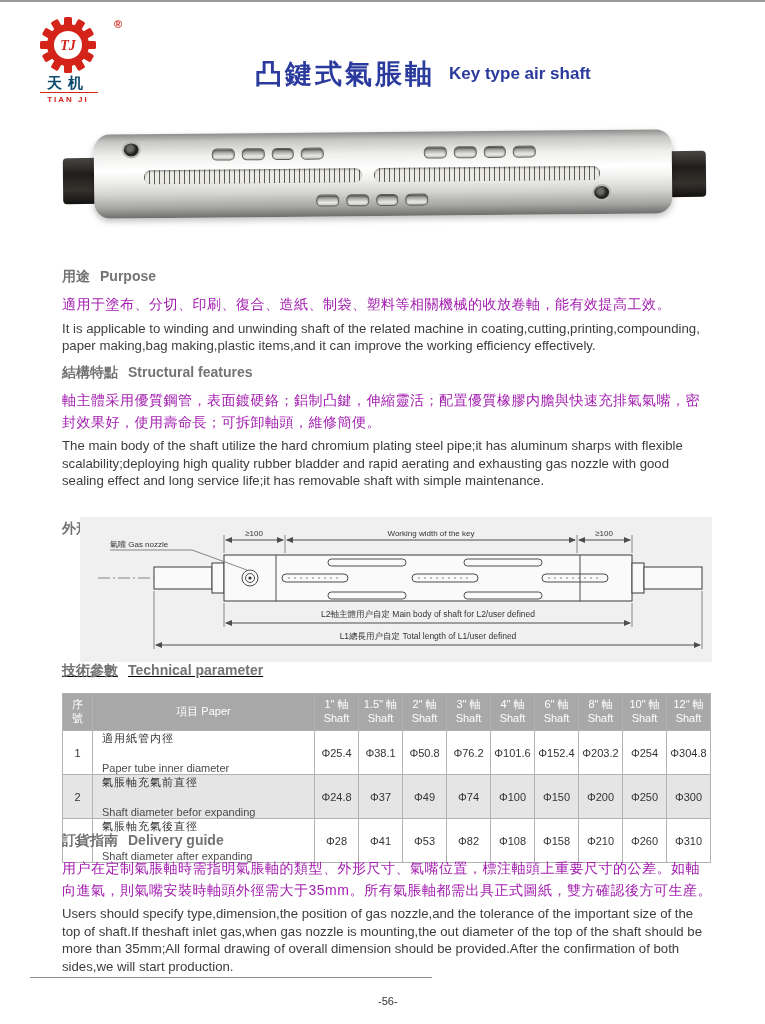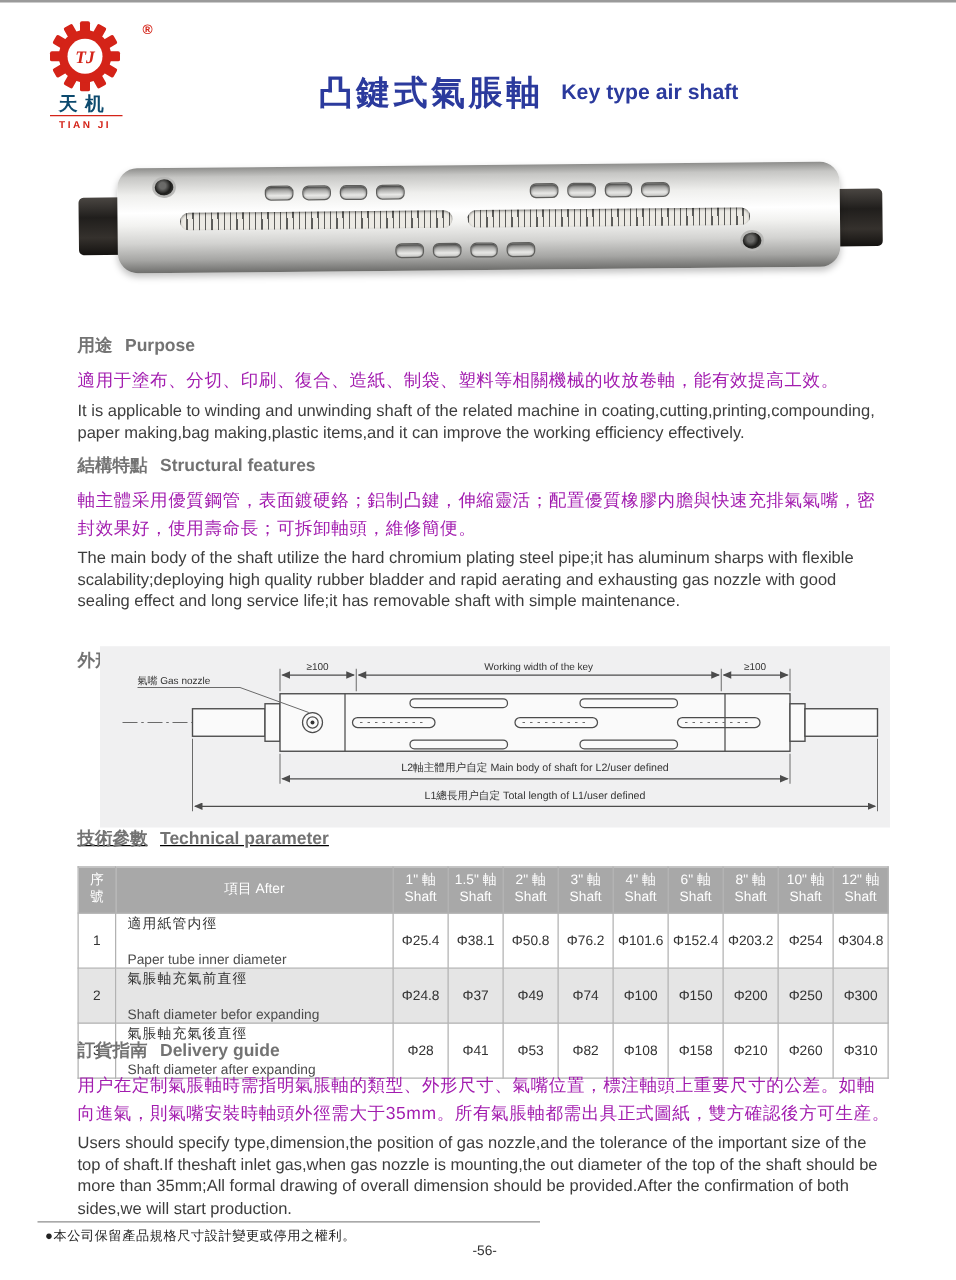--- a/index.html
+++ b/index.html
@@ -232,21 +232,21 @@
           <col style="width:44px">
           <col style="width:44px">
           <col style="width:44px">
           <col style="width:44px">
           <col style="width:44px">
           <col style="width:44px">
       </colgroup>
       <thead>
         <tr>
           <th><span>序</span><br><span>號</span></th>
-          <th>項目 After</th>
+          <th>項目 Paper</th>
           <th><span>1" 軸</span><br><span>Shaft</span></th>
           <th><span>1.5" 軸</span><br><span>Shaft</span></th>
           <th><span>2" 軸</span><br><span>Shaft</span></th>
           <th><span>3" 軸</span><br><span>Shaft</span></th>
           <th><span>4" 軸</span><br><span>Shaft</span></th>
           <th><span>6" 軸</span><br><span>Shaft</span></th>
           <th><span>8" 軸</span><br><span>Shaft</span></th>
           <th><span>10" 軸</span><br><span>Shaft</span></th>
           <th><span>12" 軸</span><br><span>Shaft</span></th>
         </tr>
@@ -304,15 +304,14 @@
     </table>
   </div>
 
   <div class="section" style="top:832px;">
     <h2 class="sec-h"><span class="h-cn">訂貨指南</span><span class="h-en">Delivery guide</span></h2>
     <p class="p-cn">用户在定制氣脹軸時需指明氣脹軸的類型、外形尺寸、氣嘴位置，標注軸頭上重要尺寸的公差。如軸向進氣，則氣嘴安裝時軸頭外徑需大于35mm。所有氣脹軸都需出具正式圖紙，雙方確認後方可生産。</p>
     <p class="p-en">Users should specify type,dimension,the position of gas nozzle,and the tolerance of the important size of the top of shaft.If theshaft inlet gas,when gas nozzle is mounting,the out diameter of the top of the shaft should be more than 35mm;All formal drawing of overall dimension should be provided.After the confirmation of both sides,we will start production.</p>
   </div>
 
   <div class="foot-rule"></div>
-  <div class="foot-cn">●本公司保留產品規格尺寸設計變更或停用之權利。</div>
   <div class="foot-page">-56-</div>
 </div>
 
 </body></html>

